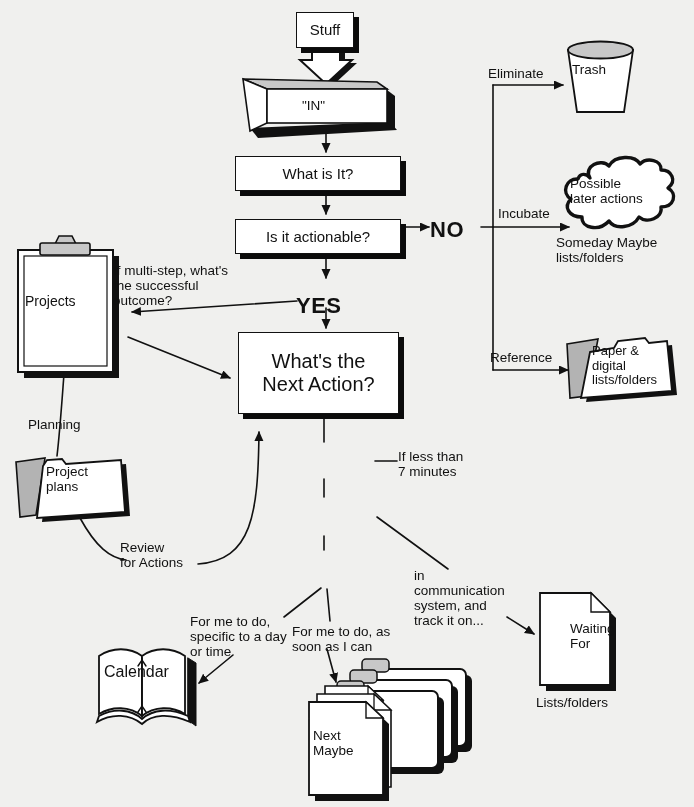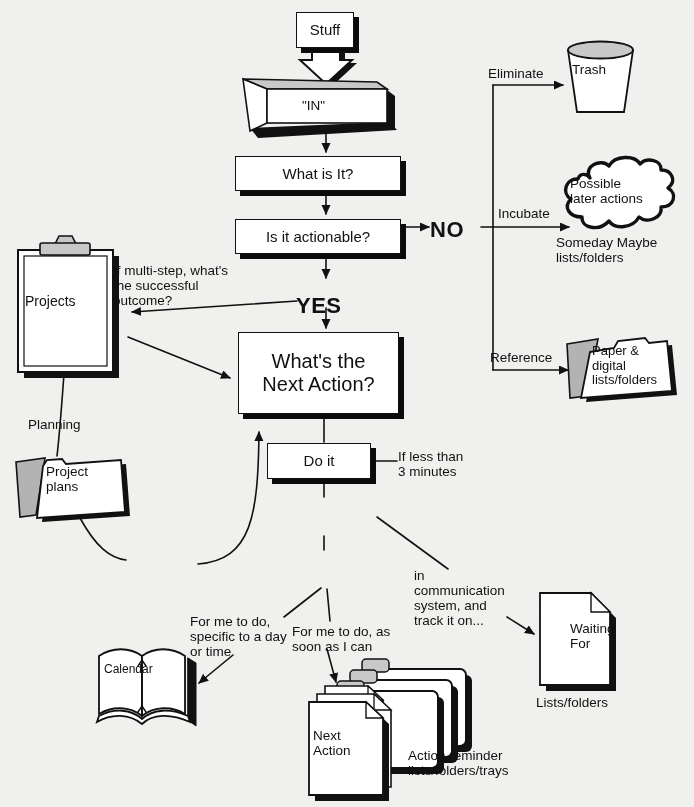--- a/index.html
+++ b/index.html
@@ -157,62 +157,61 @@
 
   <div class="pbox" style="left:296px;top:12px;width:58px;height:36px">Stuff</div>
 
   <div class="pbox" style="left:235px;top:219px;width:166px;height:35px">Is it actionable?</div>
 
   <div class="pbox" style="left:235px;top:156px;width:166px;height:35px">What is It?</div>
 
   <div class="pbox big" style="left:238px;top:332px;width:161px;height:82px">What's the
 Next Action?</div>
 
-  <div class="pbox" style="left:267px;top:443px;width:104px;height:36px">Do it</div>
 
 
 
   <div class="lbl decision" style="left:430px;top:206px;width:52px">NO</div>
   <div class="lbl decision" style="left:296px;top:282px;width:58px">YES</div>
 
   <div class="lbl" style="left:488px;top:66px;width:76px">Eliminate</div>
   <div class="lbl" style="left:498px;top:206px;width:62px">Incubate</div>
   <div class="lbl" style="left:490px;top:350px;width:74px">Reference</div>
 
   <div class="lbl" style="left:302px;top:98px;width:50px">"IN"</div>
   <div class="lbl" style="left:572px;top:62px;width:56px">Trash</div>
   <div class="lbl" style="left:570px;top:176px;width:96px">Possible
 later actions</div>
   <div class="lbl" style="left:592px;top:344px;width:80px;font-size:13px">Paper &amp;
 digital
 lists/folders</div>
   <div class="lbl" style="left:25px;top:294px;width:80px;font-size:14px">Projects</div>
   <div class="lbl" style="left:46px;top:464px;width:70px">Project
 plans</div>
-  <div class="lbl" style="left:104px;top:663px;width:74px;font-size:12px">Calendar</div>
+  <div class="lbl" style="left:104px;top:663px;width:74px;font-size:16px">Calendar</div>
   <div class="lbl" style="left:570px;top:621px;width:60px">Waiting
 For</div>
   <div class="lbl" style="left:313px;top:728px;width:66px">Next
-Action</div>
+Maybe</div>
 
   <div class="lbl" style="left:113px;top:263px;width:134px">If multi-step, what's
 the successful
 outcome?</div>
   <div class="lbl" style="left:28px;top:417px;width:66px">Planning</div>
+  <div class="lbl" style="left:120px;top:540px;width:86px">Review
+for Actions</div>
   <div class="lbl" style="left:398px;top:449px;width:76px">If less than
-3 minutes</div>
+7 minutes</div>
   <div class="lbl" style="left:414px;top:568px;width:102px">in
 communication
 system, and
 track it on...</div>
   <div class="lbl" style="left:292px;top:624px;width:112px">For me to do, as
 soon as I can</div>
   <div class="lbl" style="left:190px;top:614px;width:106px">For me to do,
 specific to a day
 or time</div>
 
   <div class="lbl" style="left:556px;top:235px;width:118px">Someday Maybe
 lists/folders</div>
   <div class="lbl" style="left:536px;top:695px;width:80px">Lists/folders</div>
-  <div class="lbl" style="left:408px;top:748px;width:114px">Action reminder
-lists/folders/trays</div>
 
 </div>
 
 </body></html>

